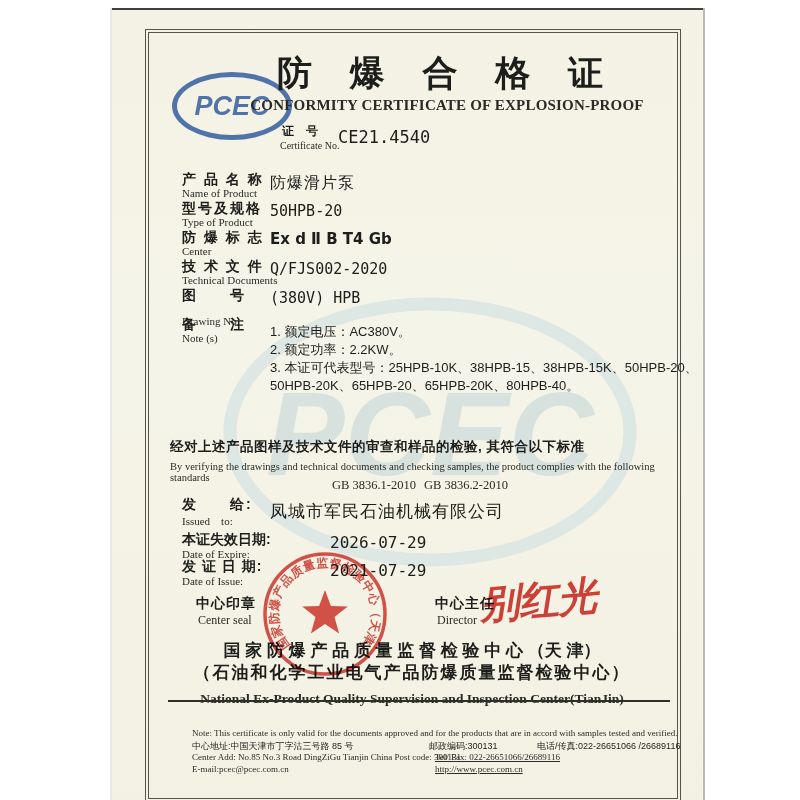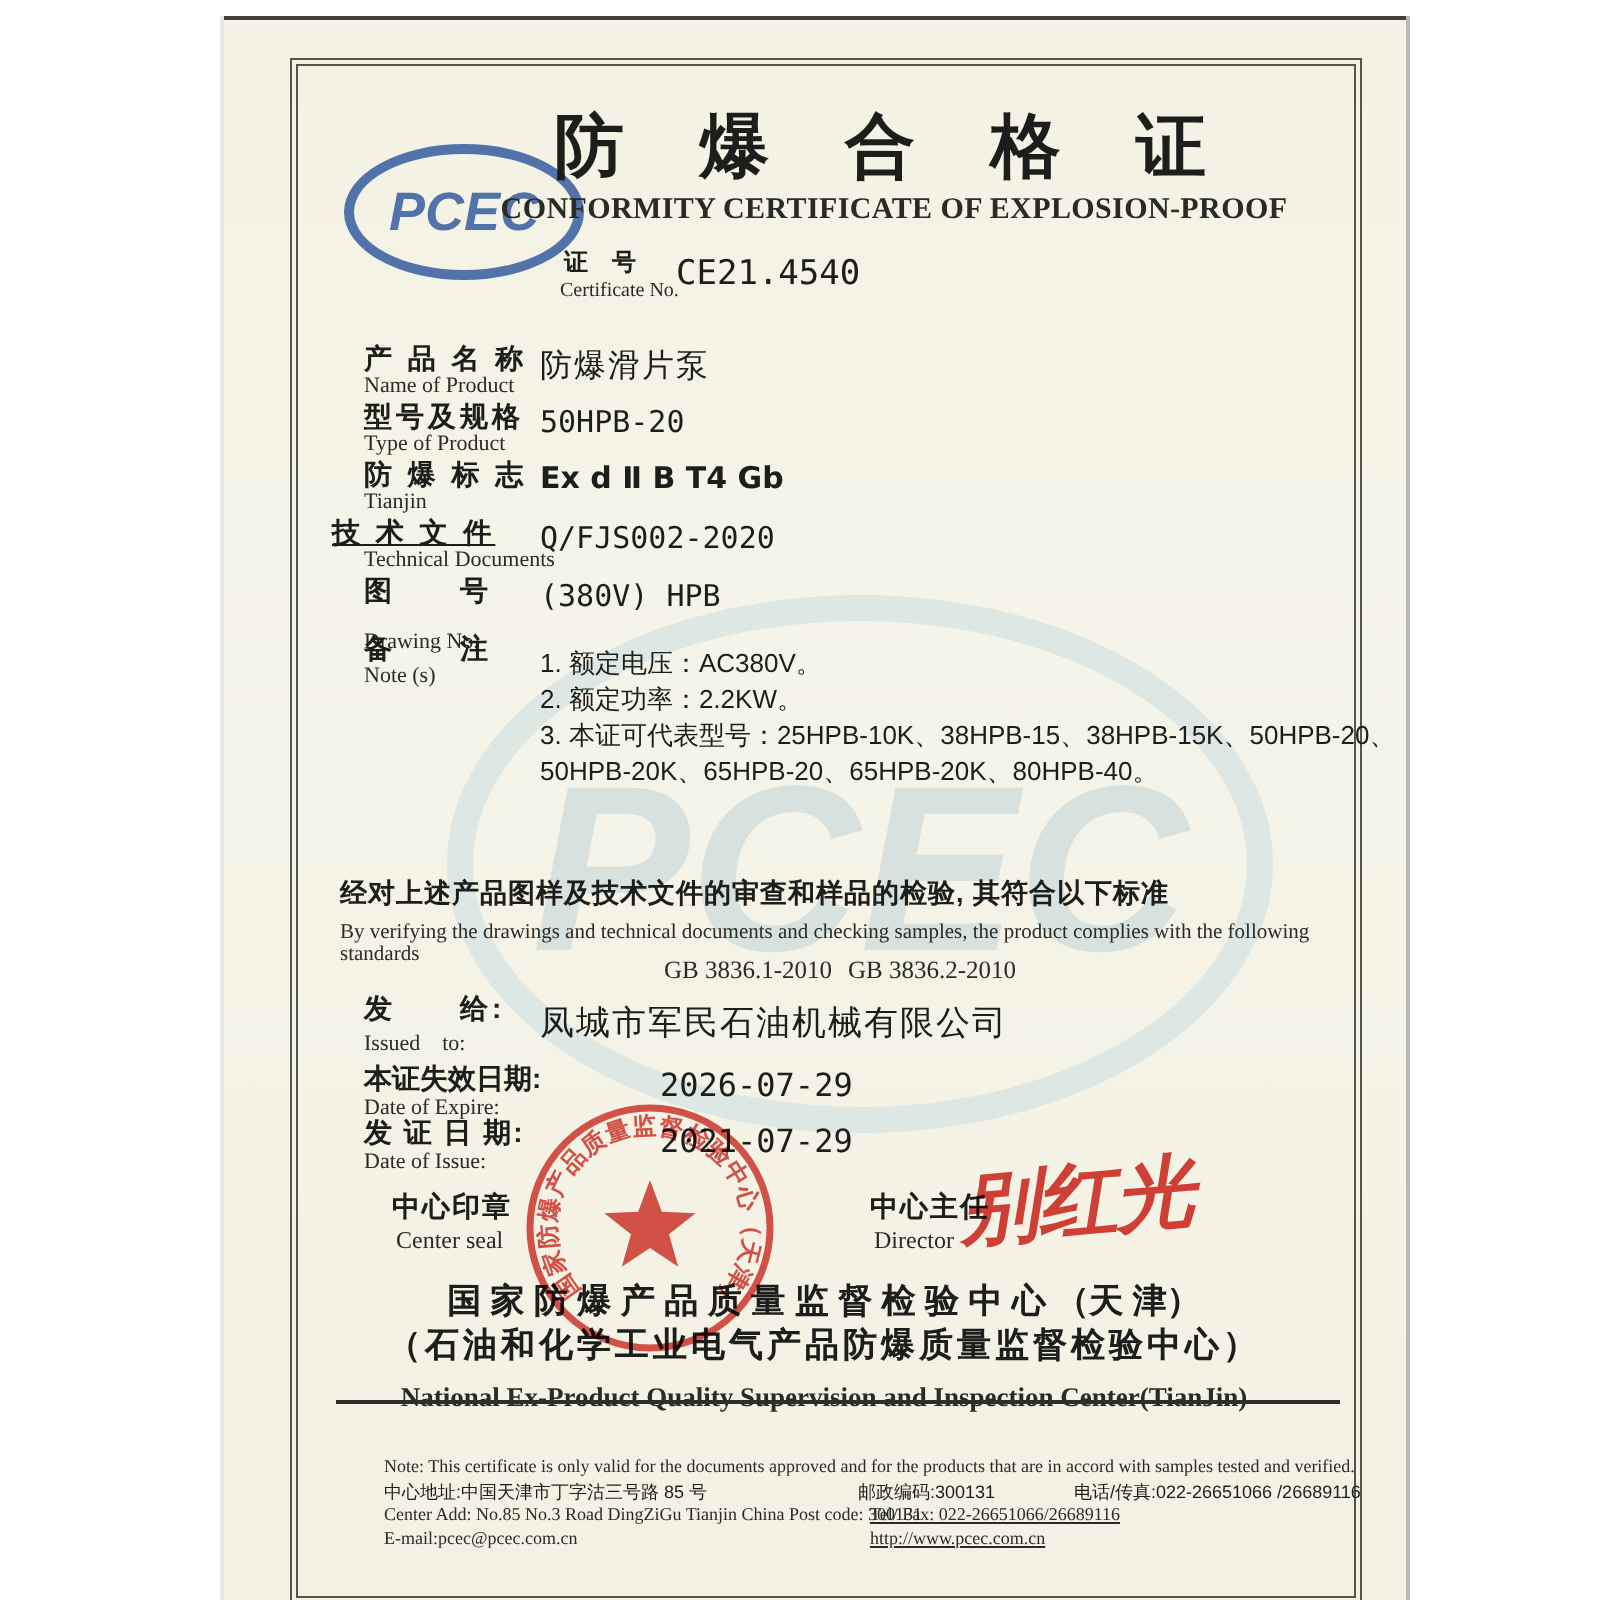--- a/index.html
+++ b/index.html
@@ -59,24 +59,24 @@
 
     <div class="abs cn label-cn" style="left:70px;top:161px;">产 品 名 称</div>
     <div class="abs en label-en" style="left:70px;top:177px;">Name of Product</div>
     <div class="abs cn value" style="left:158px;top:163px;font-size:16px;letter-spacing:1px;">防爆滑片泵</div>
 
     <div class="abs cn label-cn" style="left:70px;top:190px;">型号及规格</div>
     <div class="abs en label-en" style="left:70px;top:206px;">Type of Product</div>
     <div class="abs mono value" style="left:158px;top:192px;">50HPB-20</div>
 
     <div class="abs cn label-cn" style="left:70px;top:219px;">防 爆 标 志</div>
-    <div class="abs en label-en" style="left:70px;top:235px;">Tianjin</div>
+    <div class="abs en label-en" style="left:70px;top:235px;">Center</div>
     <div class="abs cn value" style="left:158px;top:220px;font-weight:bold;font-size:15px;font-family:'DejaVu Sans',sans-serif;">Ex d Ⅱ B T4 Gb</div>
 
-    <div class="abs cn label-cn" style="left:54px;top:248px;text-decoration:underline;">技 术 文 件</div>
+    <div class="abs cn label-cn" style="left:70px;top:248px;">技 术 文 件</div>
     <div class="abs en label-en" style="left:70px;top:264px;">Technical Documents</div>
     <div class="abs mono value" style="left:158px;top:250px;">Q/FJS002-2020</div>
 
     <div class="abs cn label-cn" style="left:70px;top:277px;">图　　号</div>
     <div class="abs en label-en" style="left:70px;top:293px;margin-top:12px;">Drawing No.</div>
     <div class="abs mono value" style="left:158px;top:279px;">(380V) HPB</div>
 
     <div class="abs cn label-cn" style="left:70px;top:306px;">备　　注</div>
     <div class="abs en label-en" style="left:70px;top:322px;">Note (s)</div>
 

